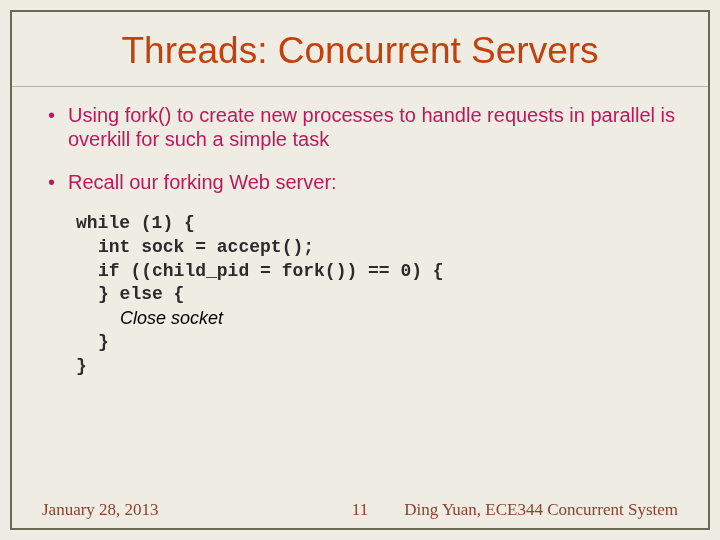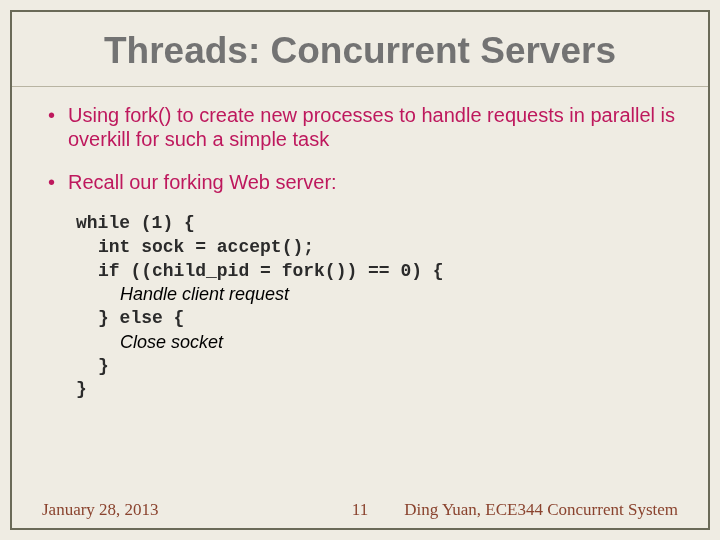--- a/index.html
+++ b/index.html
@@ -15,23 +15,23 @@
     width: 700px;
     height: 520px;
     margin: 10px;
     border: 2px solid #6a6a58;
     background: #efece3;
     position: relative;
     padding: 18px 30px 28px 30px;
   }
   .title {
     font-size: 37px;
-    color: #737373;
+    color: #c2410c;
     text-align: center;
-    font-weight: bold;
+    font-weight: normal;
     letter-spacing: 0px;
     padding-bottom: 14px;
   }
   .hr {
     border: none;
     border-top: 1.5px solid #b8b4a2;
     margin: 0 -30px 16px -30px;
   }
   .bullets {
     padding-left: 26px;
@@ -88,21 +88,20 @@
   <h1 class="title">Threads: Concurrent Servers</h1>
   <hr class="hr">
   <div class="bullets">
     <div class="bullet">Using fork() to create new processes to handle requests in parallel is overkill for such a simple task</div>
     <div class="bullet">Recall our forking Web server:</div>
   </div>
   <div class="code-block">
     <div class="mono">while (1) {</div>
     <div class="mono ind1">int sock = accept();</div>
     <div class="mono ind1">if ((child_pid = fork()) == 0) {</div>
-    <div class="italic ind2">Handle client request</div>
     <div class="mono ind1">} else {</div>
     <div class="italic ind2">Close socket</div>
     <div class="mono ind1">}</div>
     <div class="mono">}</div>
   </div>
   <div class="footer">
     <span>January 28, 2013</span>
     <span class="center">11</span>
     <span>Ding Yuan, ECE344 Concurrent System</span>
   </div>

